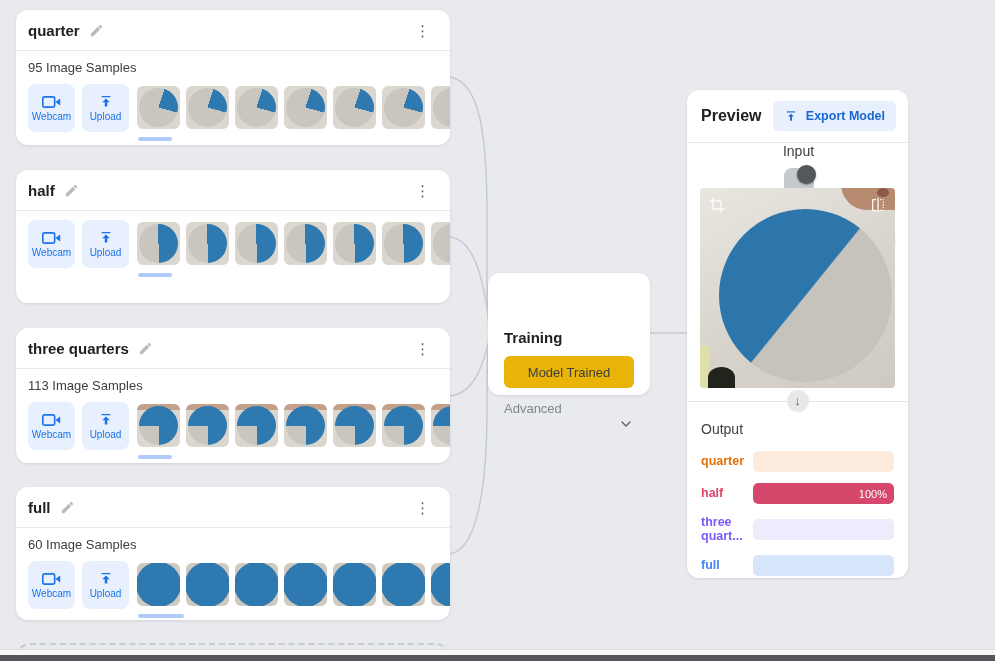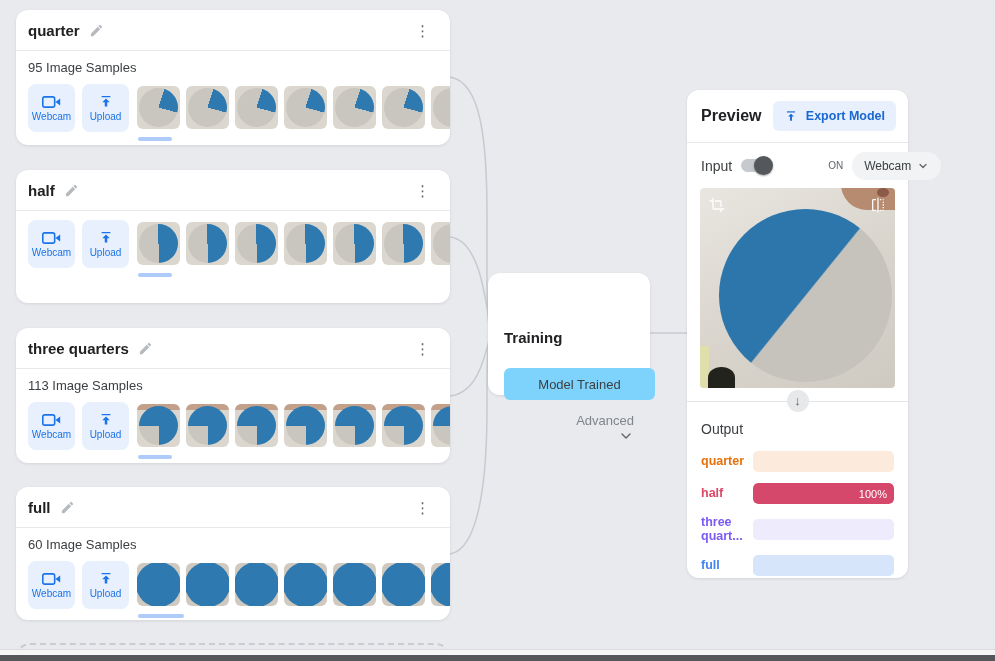--- a/index.html
+++ b/index.html
@@ -55,40 +55,40 @@
   }
 
   
   .training-card {
     position:absolute; left:488px; top:273px; width:162px; height:122px;
     background:#fff; border-radius:12px; box-shadow:0 1px 3px rgba(60,64,67,.12); z-index:2;
   }
   .training-card .inner { padding:14px 16px 12px; }
   .training-title { font-size:15px; font-weight:700; color:#212124;margin-top:42px; }
   .model-btn {
-    margin-top:22px; width:151px; height:32px; border:none; border-radius:6px;
-    background:#7dd3fc; color:#3C4043; font-family:inherit; font-size:13px; cursor:default;
-  }
-  .adv-row { border-top:1px solid #E8EAED; height:40px; display:flex; align-items:flex-end; padding:0 16px; cursor:pointer;flex-direction:column; }
+    margin-top:10px; width:130px; height:32px; border:none; border-radius:6px;
+    background:#eab308; color:#3C4043; font-family:inherit; font-size:13px; cursor:default;
+  }
+  .adv-row { border-top:1px solid #E8EAED; height:40px; display:flex; align-items:flex-start; padding:0 16px; cursor:pointer;flex-direction:column; }
   .adv-label { font-size:13px; color:#80868B; }
   .adv-row svg { margin-left:auto; }
 
   
   .preview-card {
     position:absolute; left:687px; top:90px; width:221px; height:488px;
     background:#fff; border-radius:12px; box-shadow:0 1px 3px rgba(60,64,67,.12); z-index:2;
   }
   .pv-head { height:53px; display:flex; align-items:center; padding:0 12px 0 14px; border-bottom:1px solid #E8E8E8; }
   .pv-title { font-size:16px; font-weight:700; color:#202124; }
   .export-btn {
     margin-left:auto; display:flex; align-items:center; gap:8px;
     background:#E8F0FE; border:none; border-radius:6px; padding:8px 11px;
     color:#1967D2; font-family:inherit; font-size:12.5px; font-weight:600; cursor:pointer;
   }
-  .input-row { height:45px; display:flex; align-items:center; padding:0 12px 0 14px; gap:9px; }
+  .input-row { height:45px; display:flex; align-items:center; padding:0 12px 0 14px; gap:9px;flex-direction:column; }
   .input-label { font-size:14px; color:#3C4043; }
   .switch { width:30px; height:13px; background:#C6C9CD; border-radius:8px; position:relative; cursor:pointer; flex:0 0 30px; }
   .switch .knob { position:absolute; right:-2px; top:-3px; width:19px; height:19px; border-radius:50%; background:#54575B; box-shadow:0 1px 2px rgba(0,0,0,.35); }
   .on-label { font-size:10px; color:#5F6368; font-weight:500;margin-left:48px; }
   .source-pill {
     margin-left:auto; display:flex; align-items:center; gap:6px;
     background:#F1F3F4; border:none; border-radius:15px; padding:7px 12px;
     font-family:inherit; font-size:12px; color:#3C4043; cursor:pointer;
   }
   .cam { position:relative; margin:0 13px; width:195px; height:200px; border-radius:4px; overflow:hidden;

